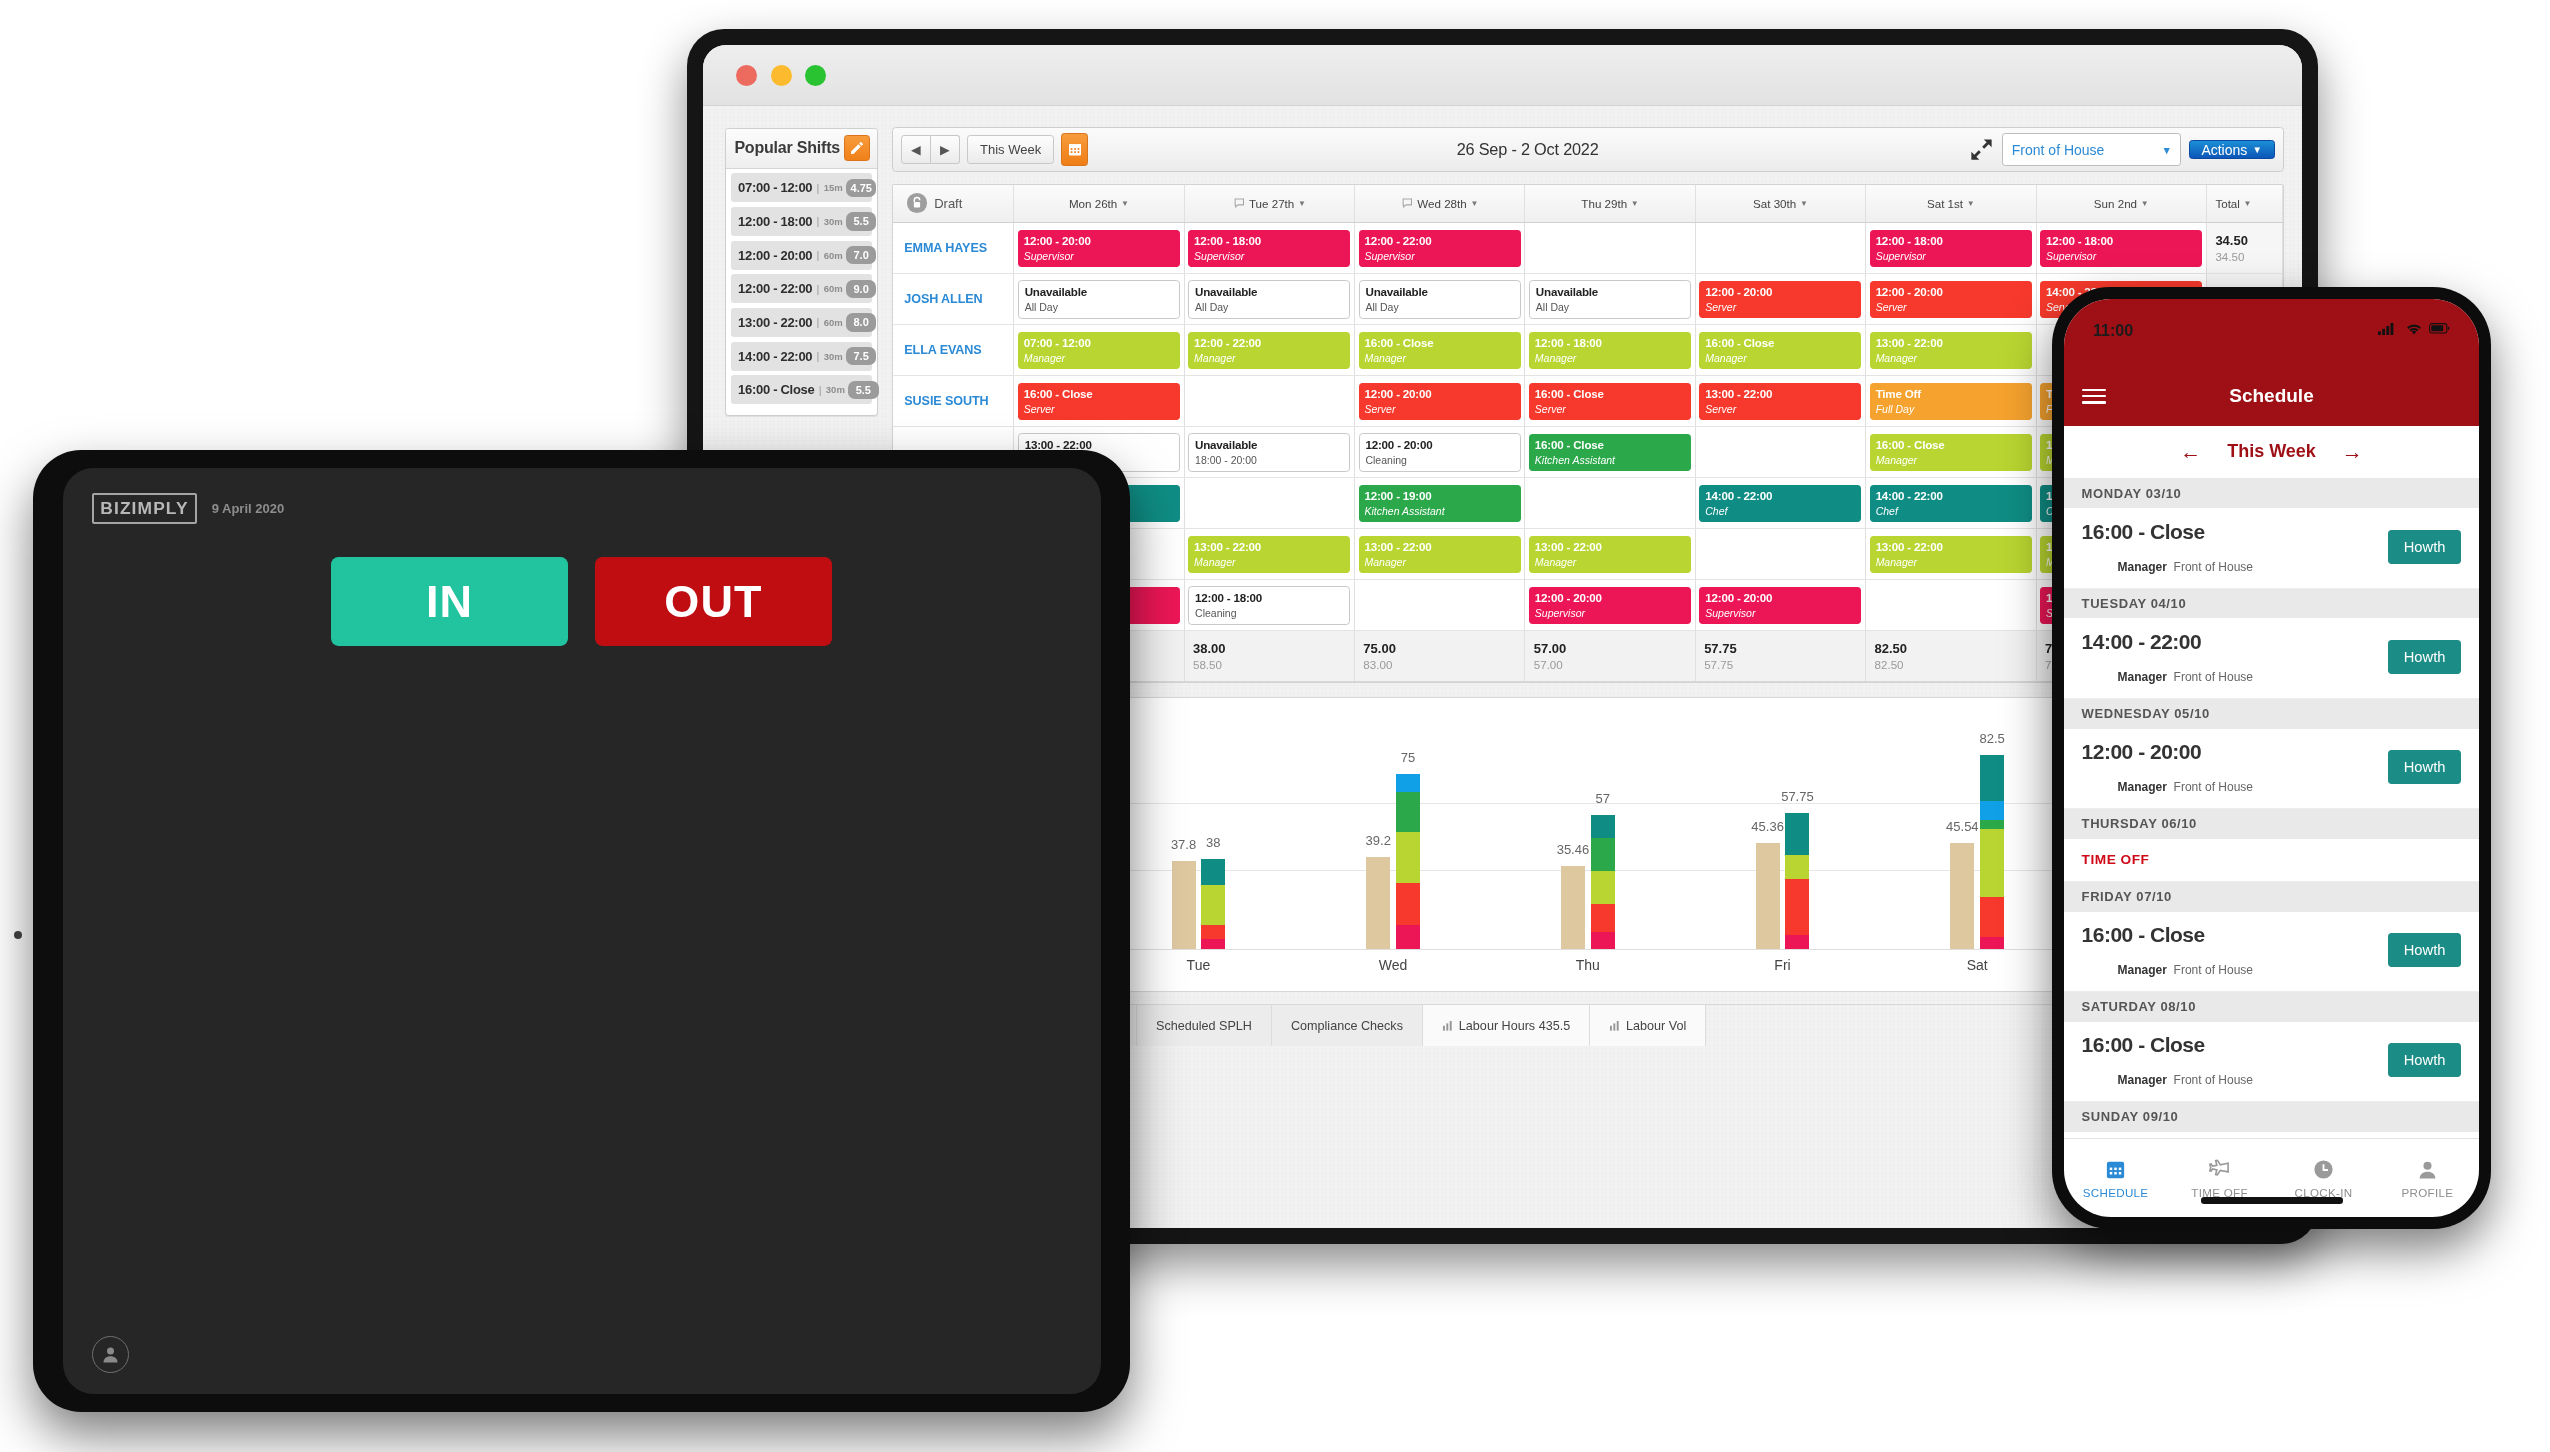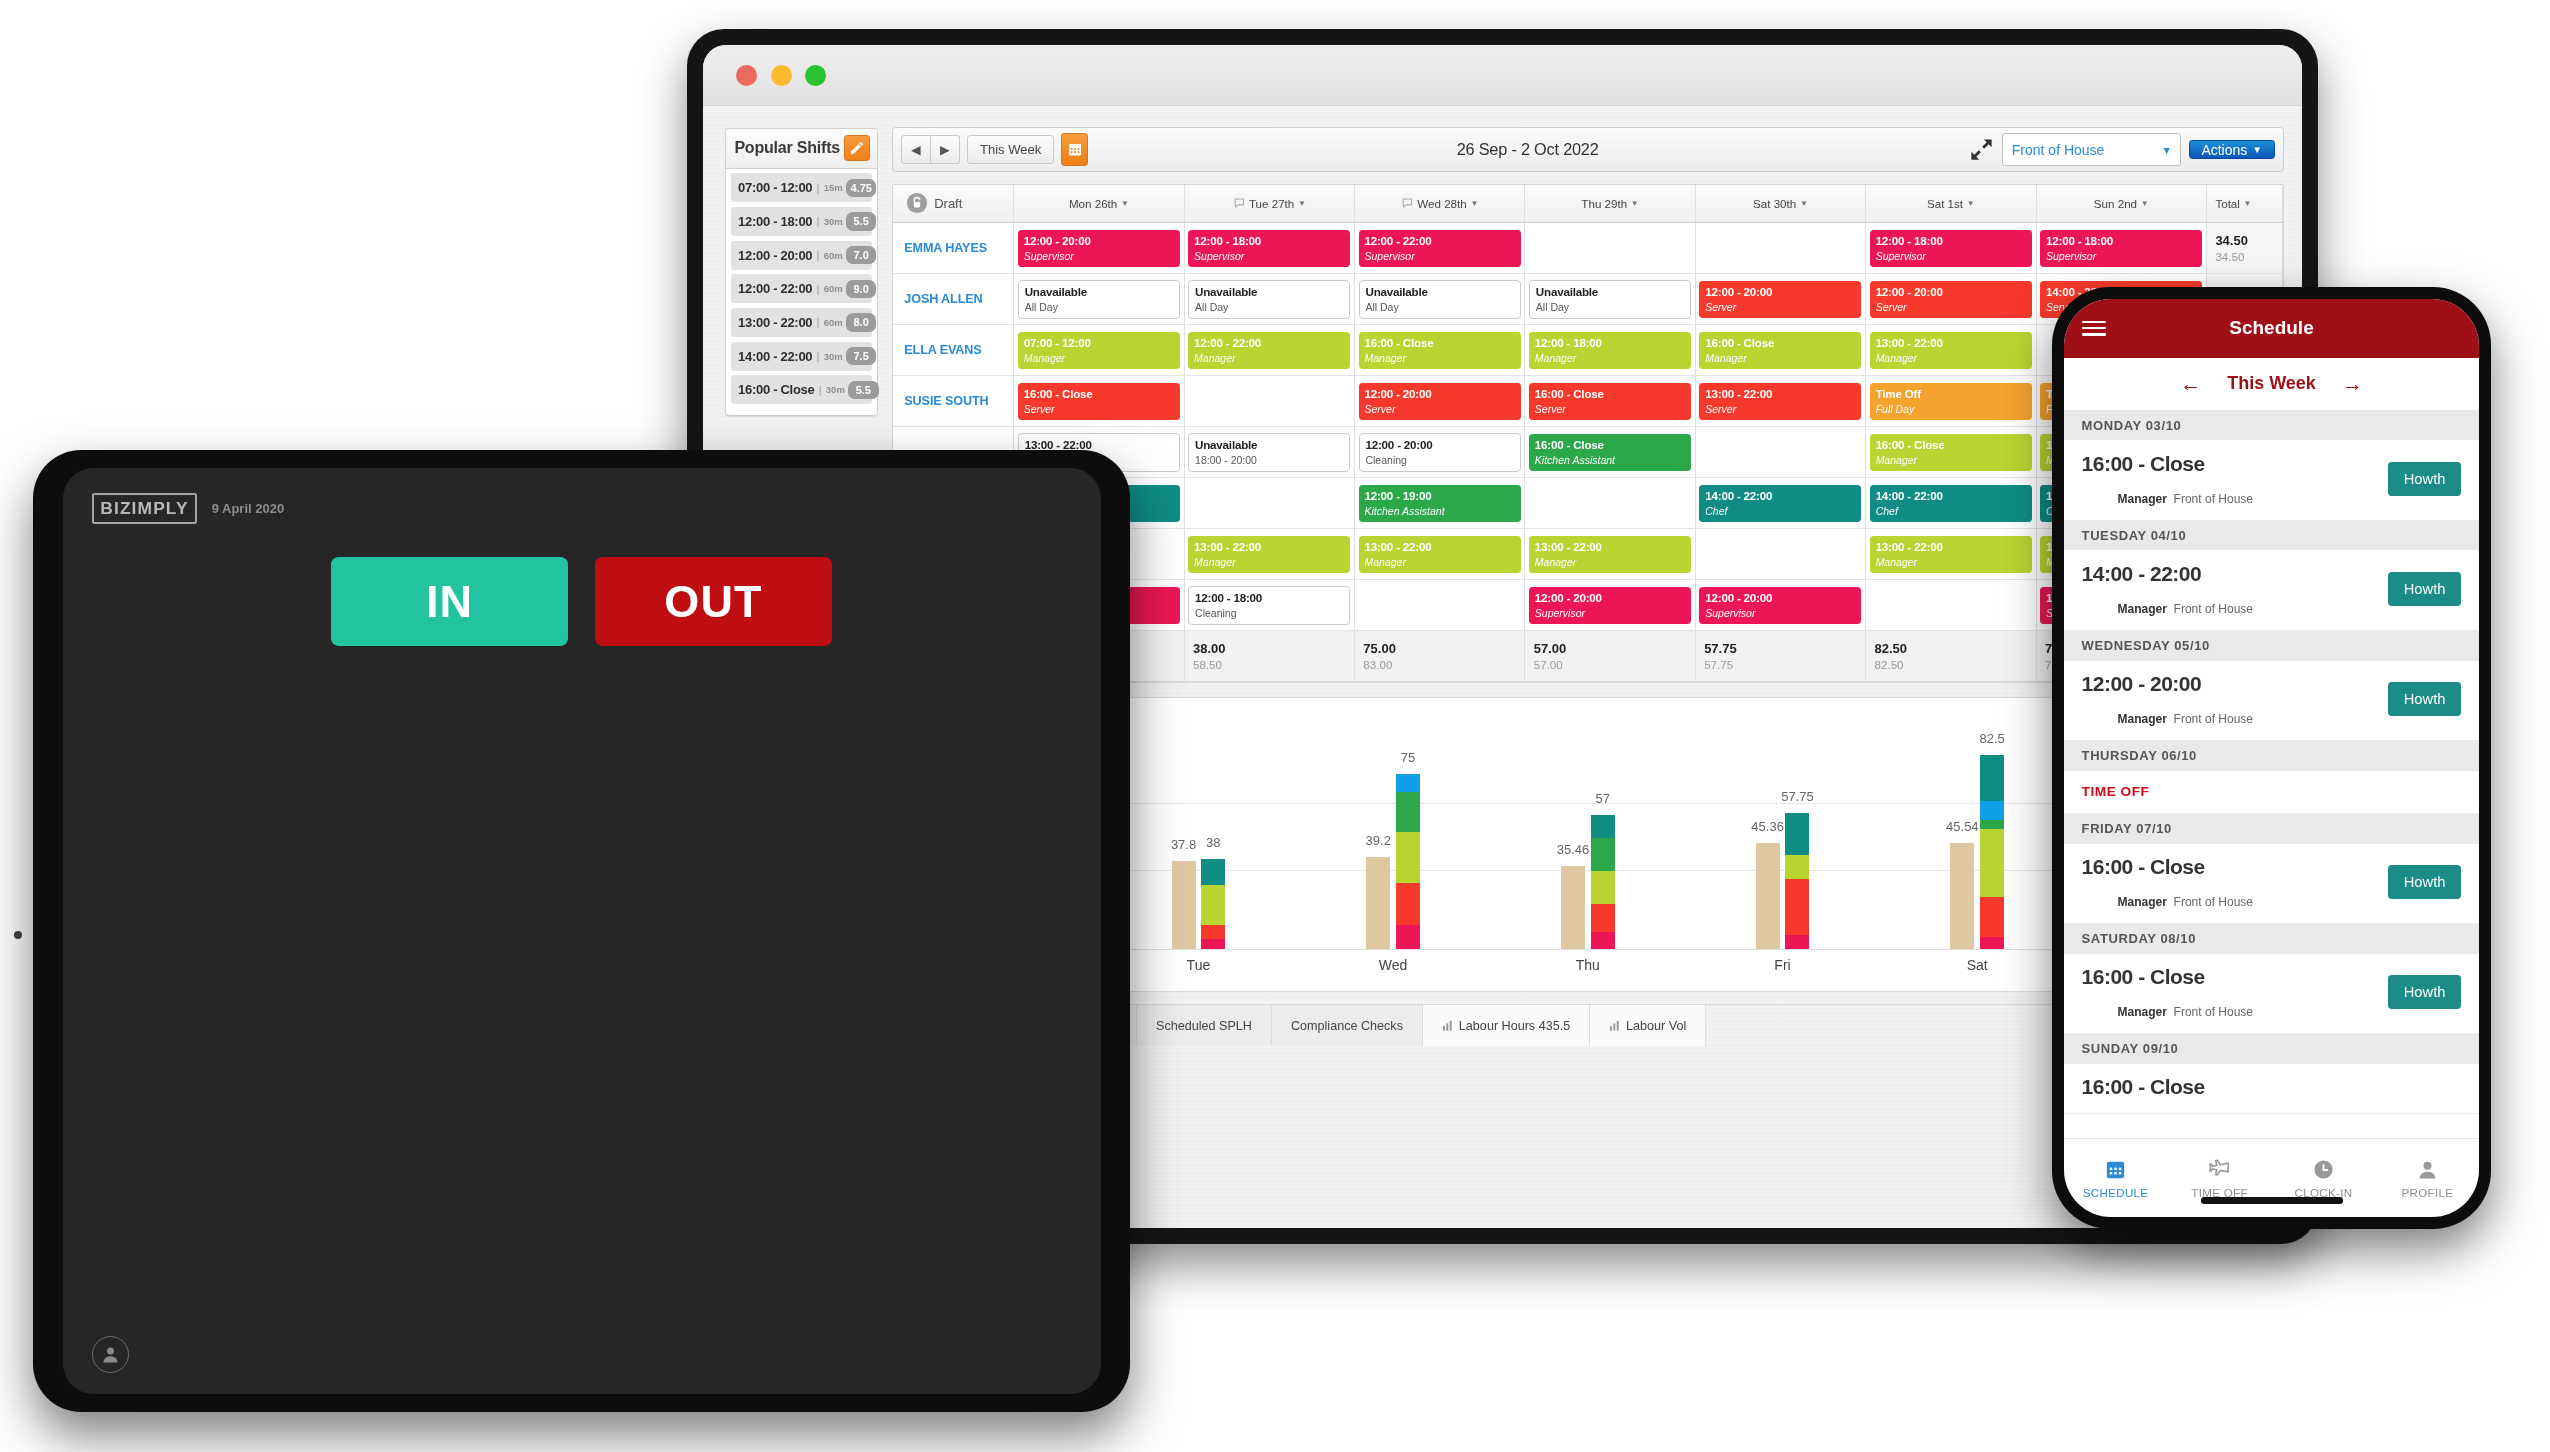--- a/index.html
+++ b/index.html
@@ -969,20 +969,41 @@
         <svg viewBox="0 0 24 24" width="21" height="21">
           <circle cx="12" cy="8" r="4" fill="#8a8a8a"></circle>
           <path fill="#8a8a8a" d="M4 21c0-4.4 3.6-7 8-7s8 2.6 8 7z"></path>
         </svg>
       </div>
     </div>
   </div>
 
   <div id="phone">
     <div id="phone-screen">
+      <div class="ph-status">
+        <span class="ph-time">11:00</span>
+        <span class="ph-icons">
+          <svg width="20" height="13.7" viewBox="0 0 24 16">
+            <rect x="0" y="11" width="3.4" height="5" fill="#111"></rect>
+              <rect x="5" y="8" width="3.4" height="8" fill="#111"></rect>
+            <rect x="10" y="4.5" width="3.4" height="11.5" fill="#111"></rect>
+              <rect x="15" y="1" width="3.4" height="15" fill="#111"></rect>
+          </svg>
+          <svg width="18" height="13.7" viewBox="0 0 24 18">
+            <path d="M12 16.5l3.2-4a4.3 4.3 0 0 0-6.4 0z" fill="#111"></path>
+            <path d="M12 6.2c2.9 0 5.6 1.1 7.5 3l1.7-2.2A15 15 0 0 0 12 3.3 15 15 0 0 0 2.8 7l1.7 2.2a11.6 11.6 0 0 1 7.5-3z" fill="#111"></path>
+            <path d="M12 10.6c1.7 0 3.2.6 4.4 1.7l1.7-2.1A9 9 0 0 0 12 7.9a9 9 0 0 0-6.1 2.3l1.7 2.1c1.2-1.1 2.7-1.7 4.4-1.7z" fill="#111"></path>
+          </svg>
+          <svg width="21" height="12.6" viewBox="0 0 28 14">
+            <rect x="0.8" y="0.8" width="23" height="12.4" rx="3" fill="none" stroke="#111" stroke-width="1.4"></rect>
+            <rect x="3" y="3" width="16" height="8" rx="1.5" fill="#111"></rect>
+            <rect x="25" y="5" width="2" height="4" rx="1" fill="#111"></rect>
+          </svg>
+        </span>
+      </div>
       <div class="ph-nav">
         <div class="ph-burger">
             <i></i>
             <i></i>
             <i></i>
           </div>
         <div class="ph-title">Schedule</div>
       </div>
       <div class="ph-week">
         <span class="ar">←</span>

